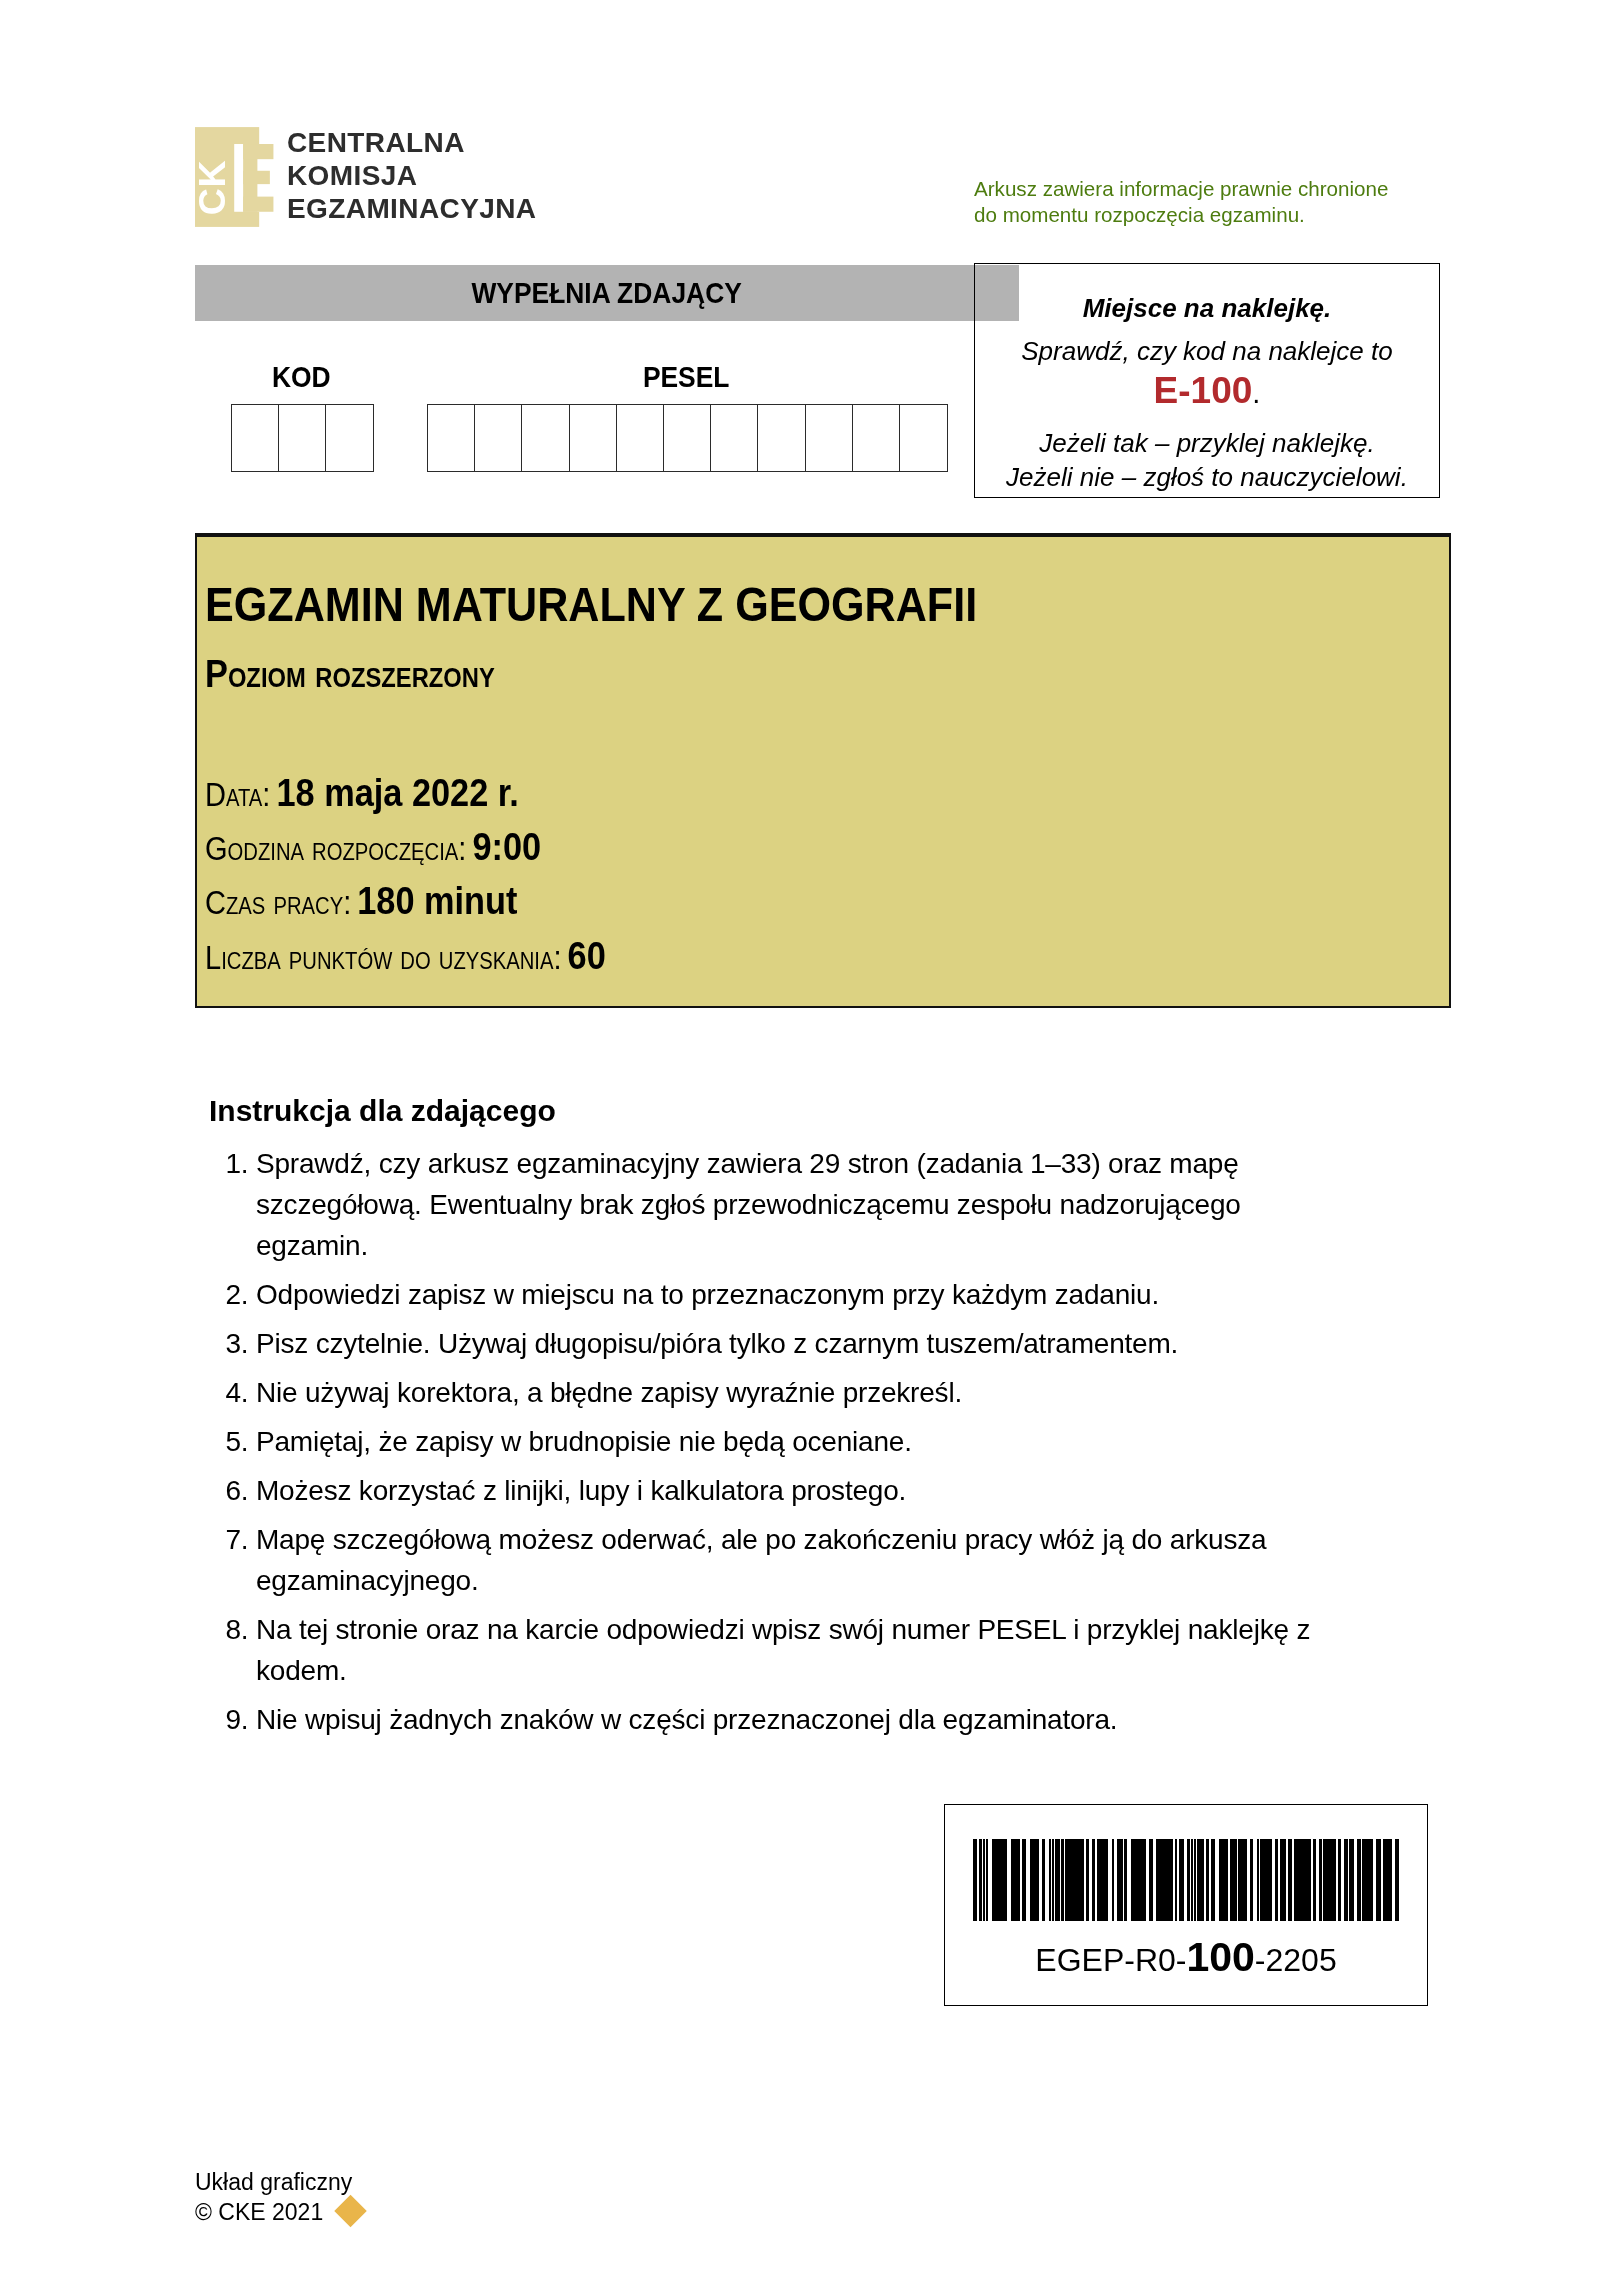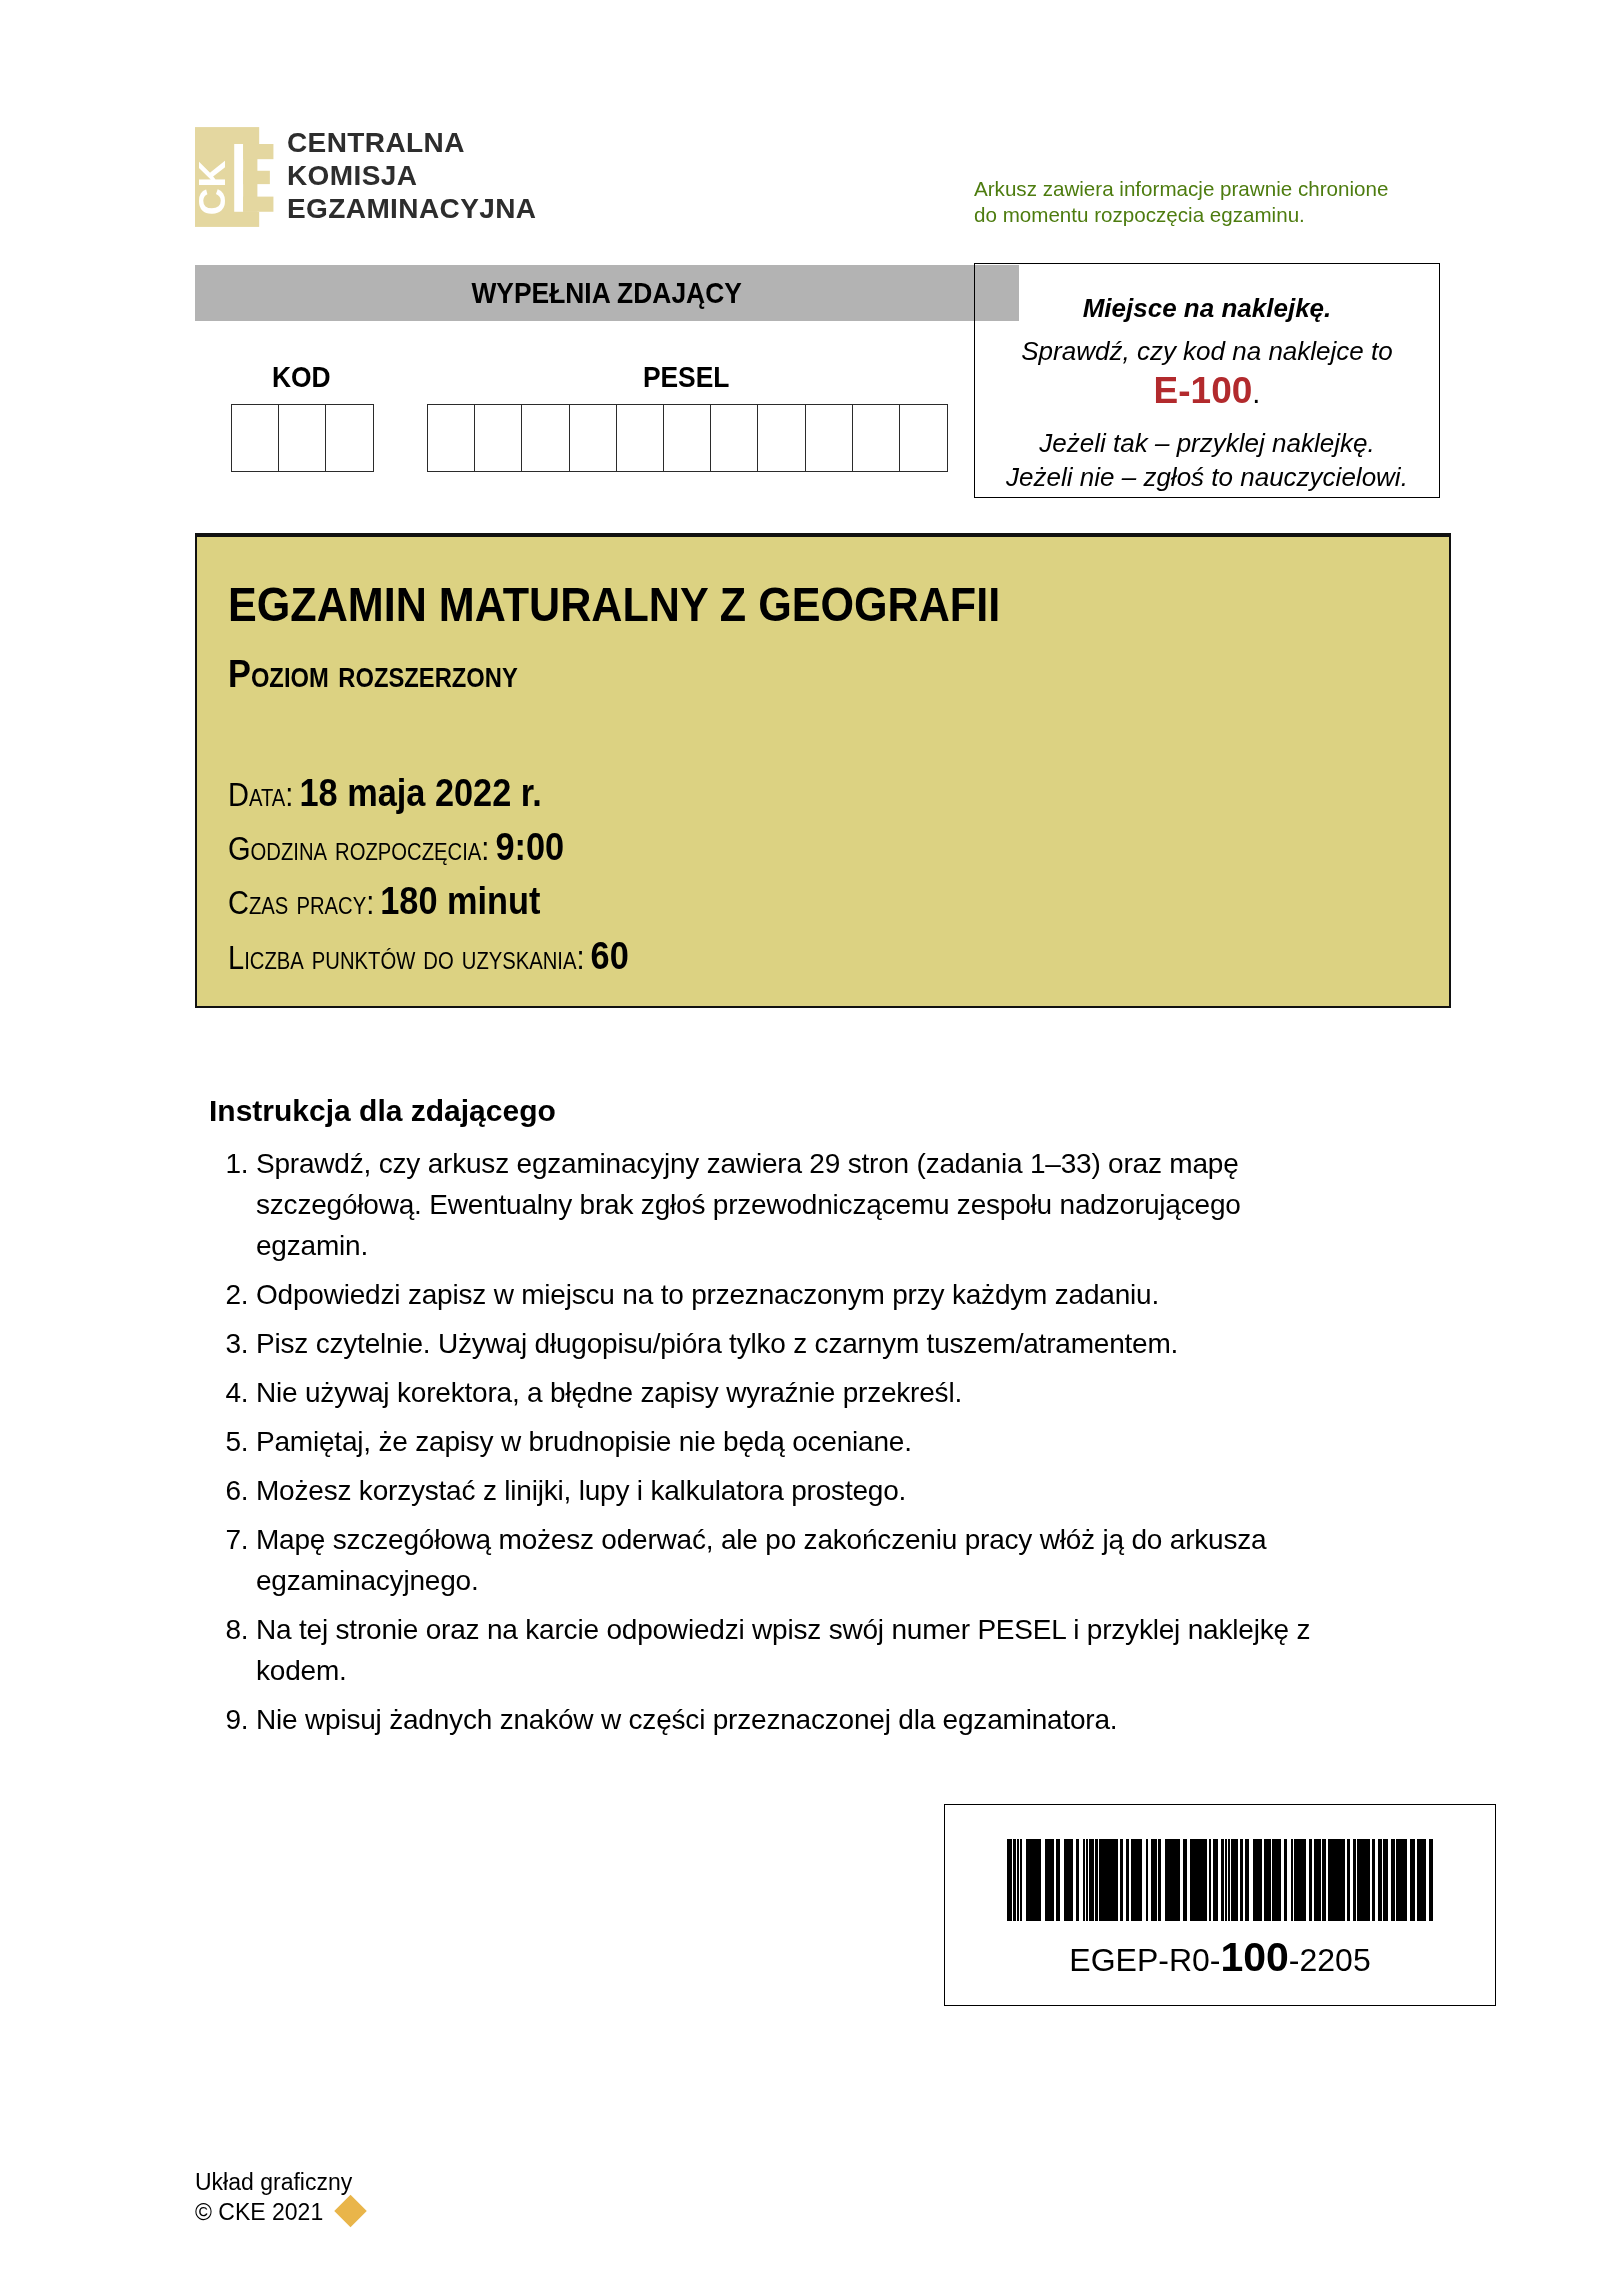--- a/index.html
+++ b/index.html
@@ -32,36 +32,36 @@
              box-sizing:border-box; text-align:center; padding-top:29px; }
   .sticker-title { font-size:26px; font-weight:bold; font-style:italic; }
   .sticker-check { font-size:26px; font-style:italic; margin-top:11.6px; }
   .sticker-code-line { margin-top:3.6px; font-size:29px; }
   .sticker-code { font-size:37px; font-weight:bold; }
   .sticker-ifyes { font-size:26px; font-style:italic; margin-top:16px; }
   .sticker-ifno  { font-size:26px; font-style:italic; margin-top:2.7px; }
 
   
   .exam-box { position:absolute; left:195px; top:533px; width:1256px; height:475px; box-sizing:border-box;
-              background:#dcd282; border:2.7px solid #111; border-top-width:4.5px; padding-left:31px; }
+              background:#dcd282; border:2.7px solid #111; border-top-width:4.5px; padding-left:8px; }
   .exam-title { margin-top:39px; font-size:49px; font-weight:bold; letter-spacing:0px; }
   .exam-subtitle { margin-top:19.7px; font-size:39px; font-weight:bold; font-variant:small-caps; }
   .exam-fields { margin-top:75px; }
   .exam-field { margin-bottom:14.3px; height:40px; }
   .field-label { font-variant:small-caps; font-size:33px; }
   .field-value { font-size:39px; font-weight:bold; }
 
   
   .instr-heading { position:absolute; left:209px; top:1094px; font-size:30px; font-weight:bold; }
   .instr-list { position:absolute; left:209px; top:1143px; width:1124px; }
   .instr-list ol { margin:0; padding-left:47px; font-size:28px; line-height:41px; letter-spacing:-0.2px; }
   .instr-list li { margin-bottom:8px; }
 
   
-  .barcode-box { position:absolute; left:944px; top:1804px; width:552px; height:202px; border:1.8px solid #000;
+  .barcode-box { position:absolute; left:944px; top:1804px; width:484px; height:202px; border:1.8px solid #000;
                  box-sizing:border-box; text-align:center; }
   .barcode-stripes { width:426px; height:82px; margin:34px auto 0;
     background:
       repeating-linear-gradient(90deg,#000 0 2.7px, rgba(0,0,0,0) 2.7px 6.3px),
       repeating-linear-gradient(90deg,#000 0 1.8px, rgba(0,0,0,0) 1.8px 9.9px),
       repeating-linear-gradient(90deg,#000 0 4.5px, rgba(0,0,0,0) 4.5px 20.6px),
       repeating-linear-gradient(90deg,rgba(0,0,0,0) 0 26px, #000 26px 33px);
   }
   .barcode-text { margin-top:12.5px; font-size:32px; }
   .barcode-bold { font-size:41px; font-weight:bold; }

